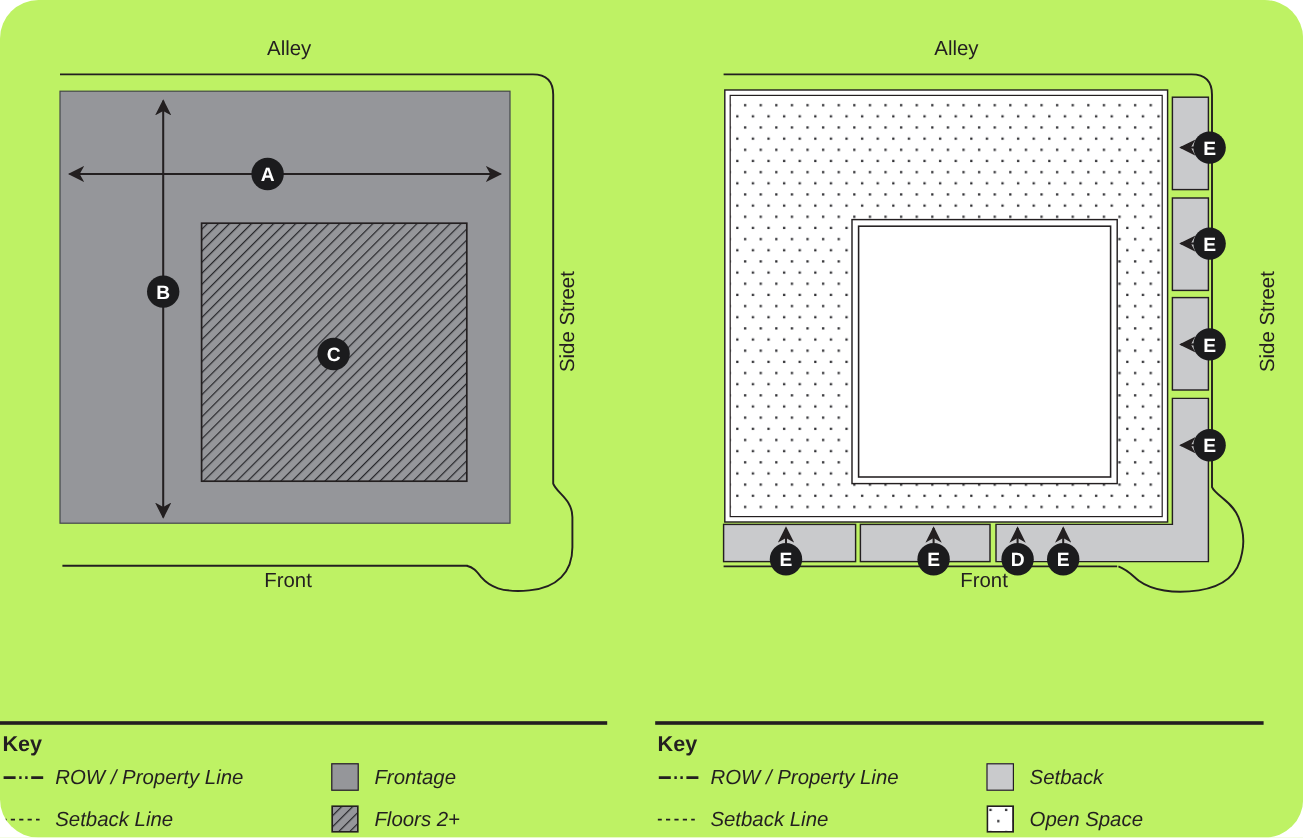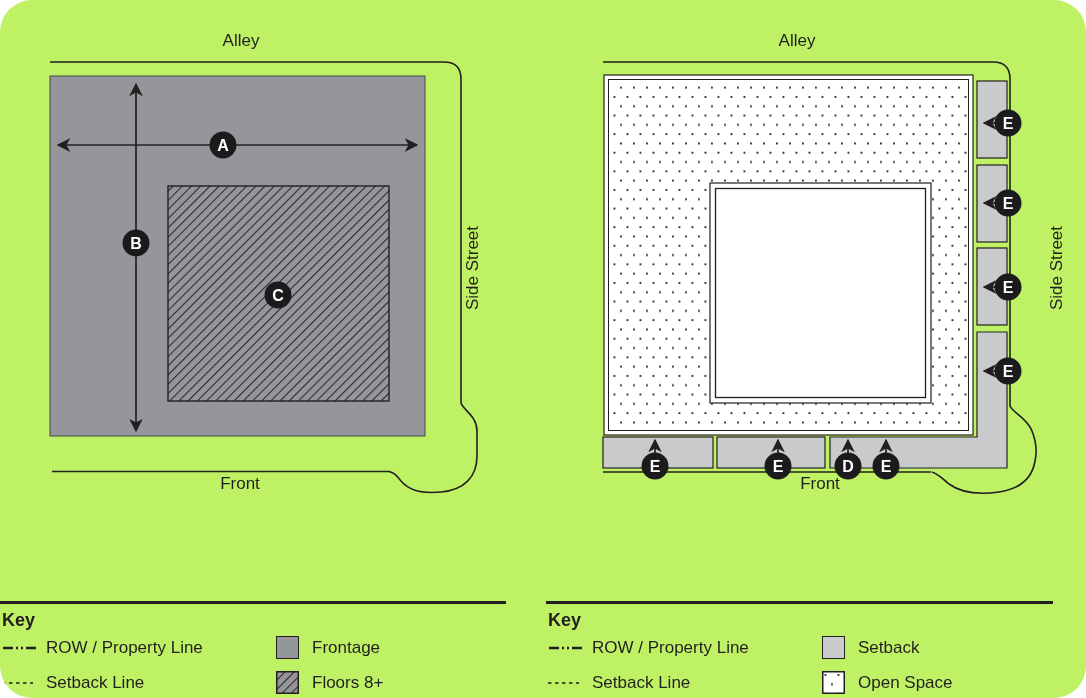--- a/index.html
+++ b/index.html
@@ -17,21 +17,21 @@
   .key-rule{height:3px;background:#231f20;}
   .key-title{font-size:18px;font-weight:bold;margin:7px 0 7px 2px;line-height:1;}
   .key-grid{
     display:grid;grid-template-columns:44px 230px 36px auto;
     align-items:center;row-gap:12px;margin-left:2px;font-size:17px;
   }
   .swatch-line{display:block;}
   .sq{width:23px;height:23px;border:1.5px solid #231f20;box-sizing:border-box;display:block;}
   .sq-building{background:#95969a;}
   .sq-frontage{background:#c9cacc;}
-  .key-label{white-space:nowrap;}
+  .key-label{white-space:nowrap;font-style:italic;}
 </style>
 </head>
 <body>
 
 <div class="canvas">
 
   <svg width="1086" height="572" viewBox="0 0 1086 572">
     <defs>
       <marker id="arrow" viewBox="0 0 10 10" refX="9" refY="5" markerWidth="8" markerHeight="8" orient="auto-start-reverse">
         <path d="M0,0 L10,5 L0,10 L2.8,5 Z" fill="#231f20"></path>
@@ -160,21 +160,21 @@
         <span class="sq sq-building"></span>
         <span class="key-label">Frontage</span>
 
         <svg class="swatch-line" width="36" height="8">
           <line x1="0" y1="4" x2="31" y2="4" stroke="#231f20" stroke-width="1.6" stroke-dasharray="3.5 3.5"></line>
         </svg>
         <span class="key-label">Setback Line</span>
         <svg width="23" height="23">
           <rect x="0.75" y="0.75" width="21.5" height="21.5" fill="url(#hatchPat)" stroke="#231f20" stroke-width="1.5"></rect>
         </svg>
-        <span class="key-label">Floors 8+</span>
+        <span class="key-label">Floors 2+</span>
       </div>
     </div>
 
     <div class="key key-right">
       <div class="key-rule" style="width:507px"></div>
       <div class="key-title">Key</div>
       <div class="key-grid">
         <svg class="swatch-line" width="36" height="8">
           <line x1="1" y1="4" x2="35" y2="4" stroke="#231f20" stroke-width="2.4" stroke-dasharray="10 3 2 3 2 3 10"></line>
         </svg>

